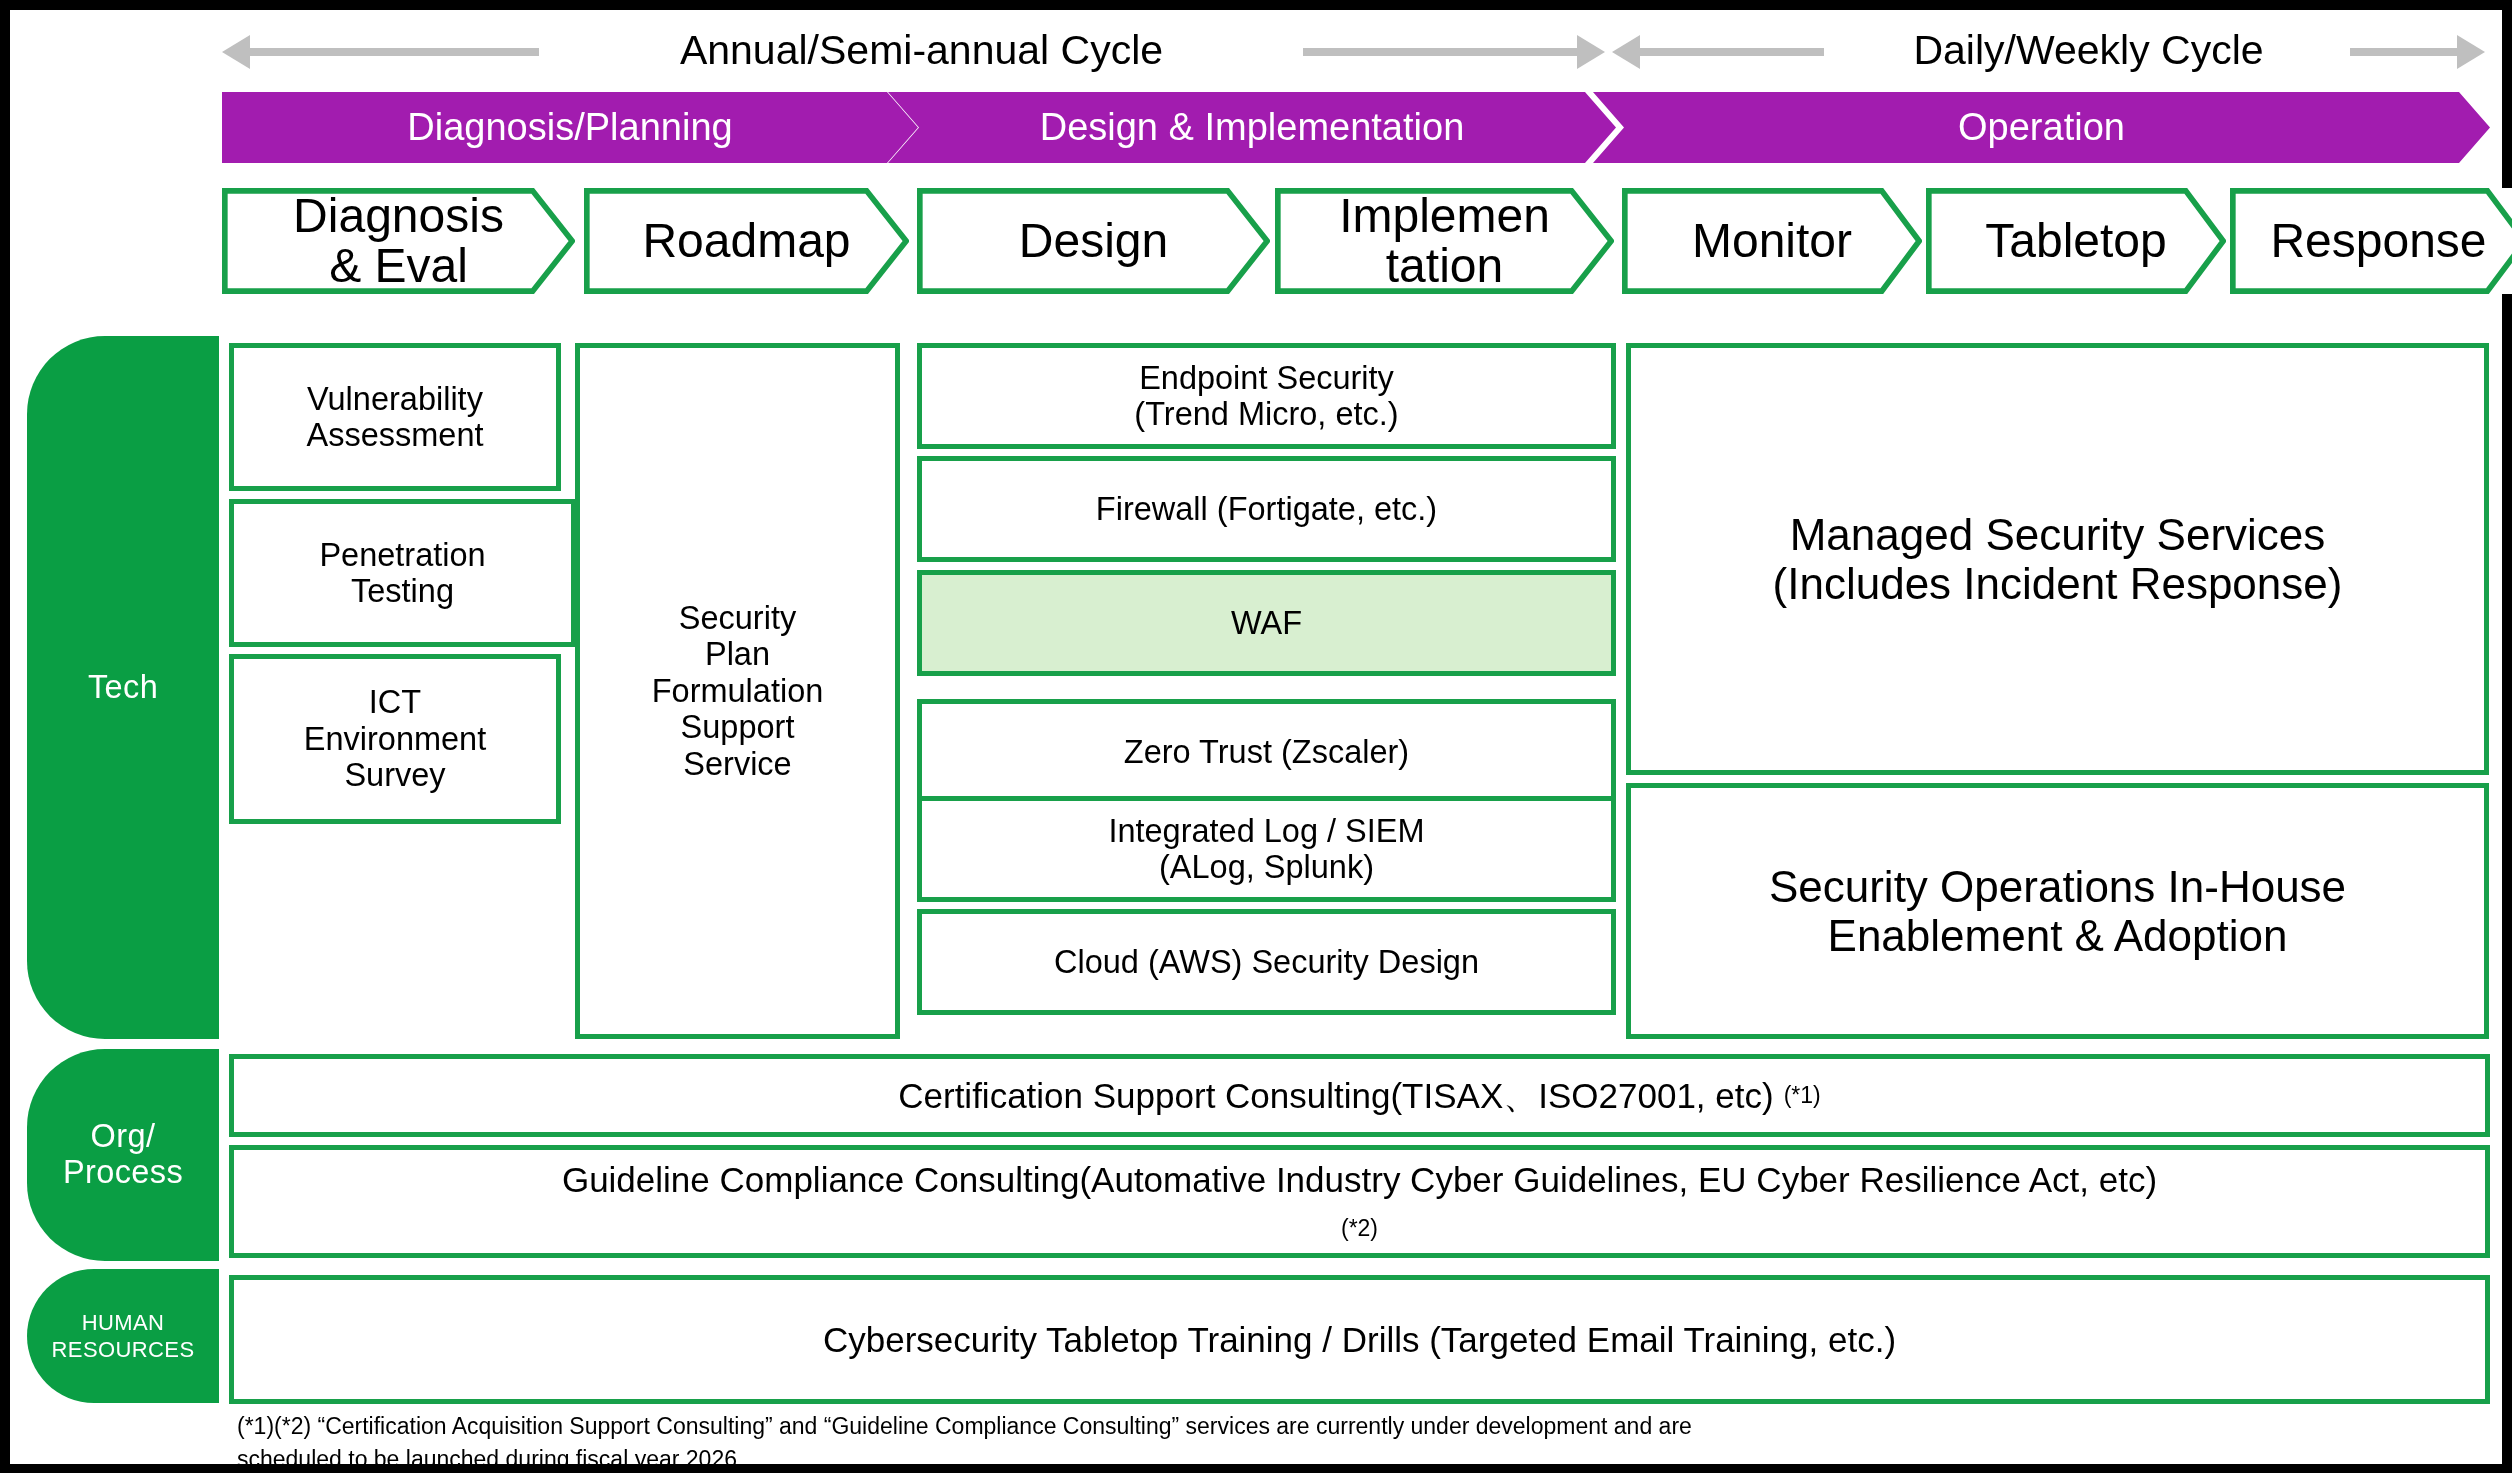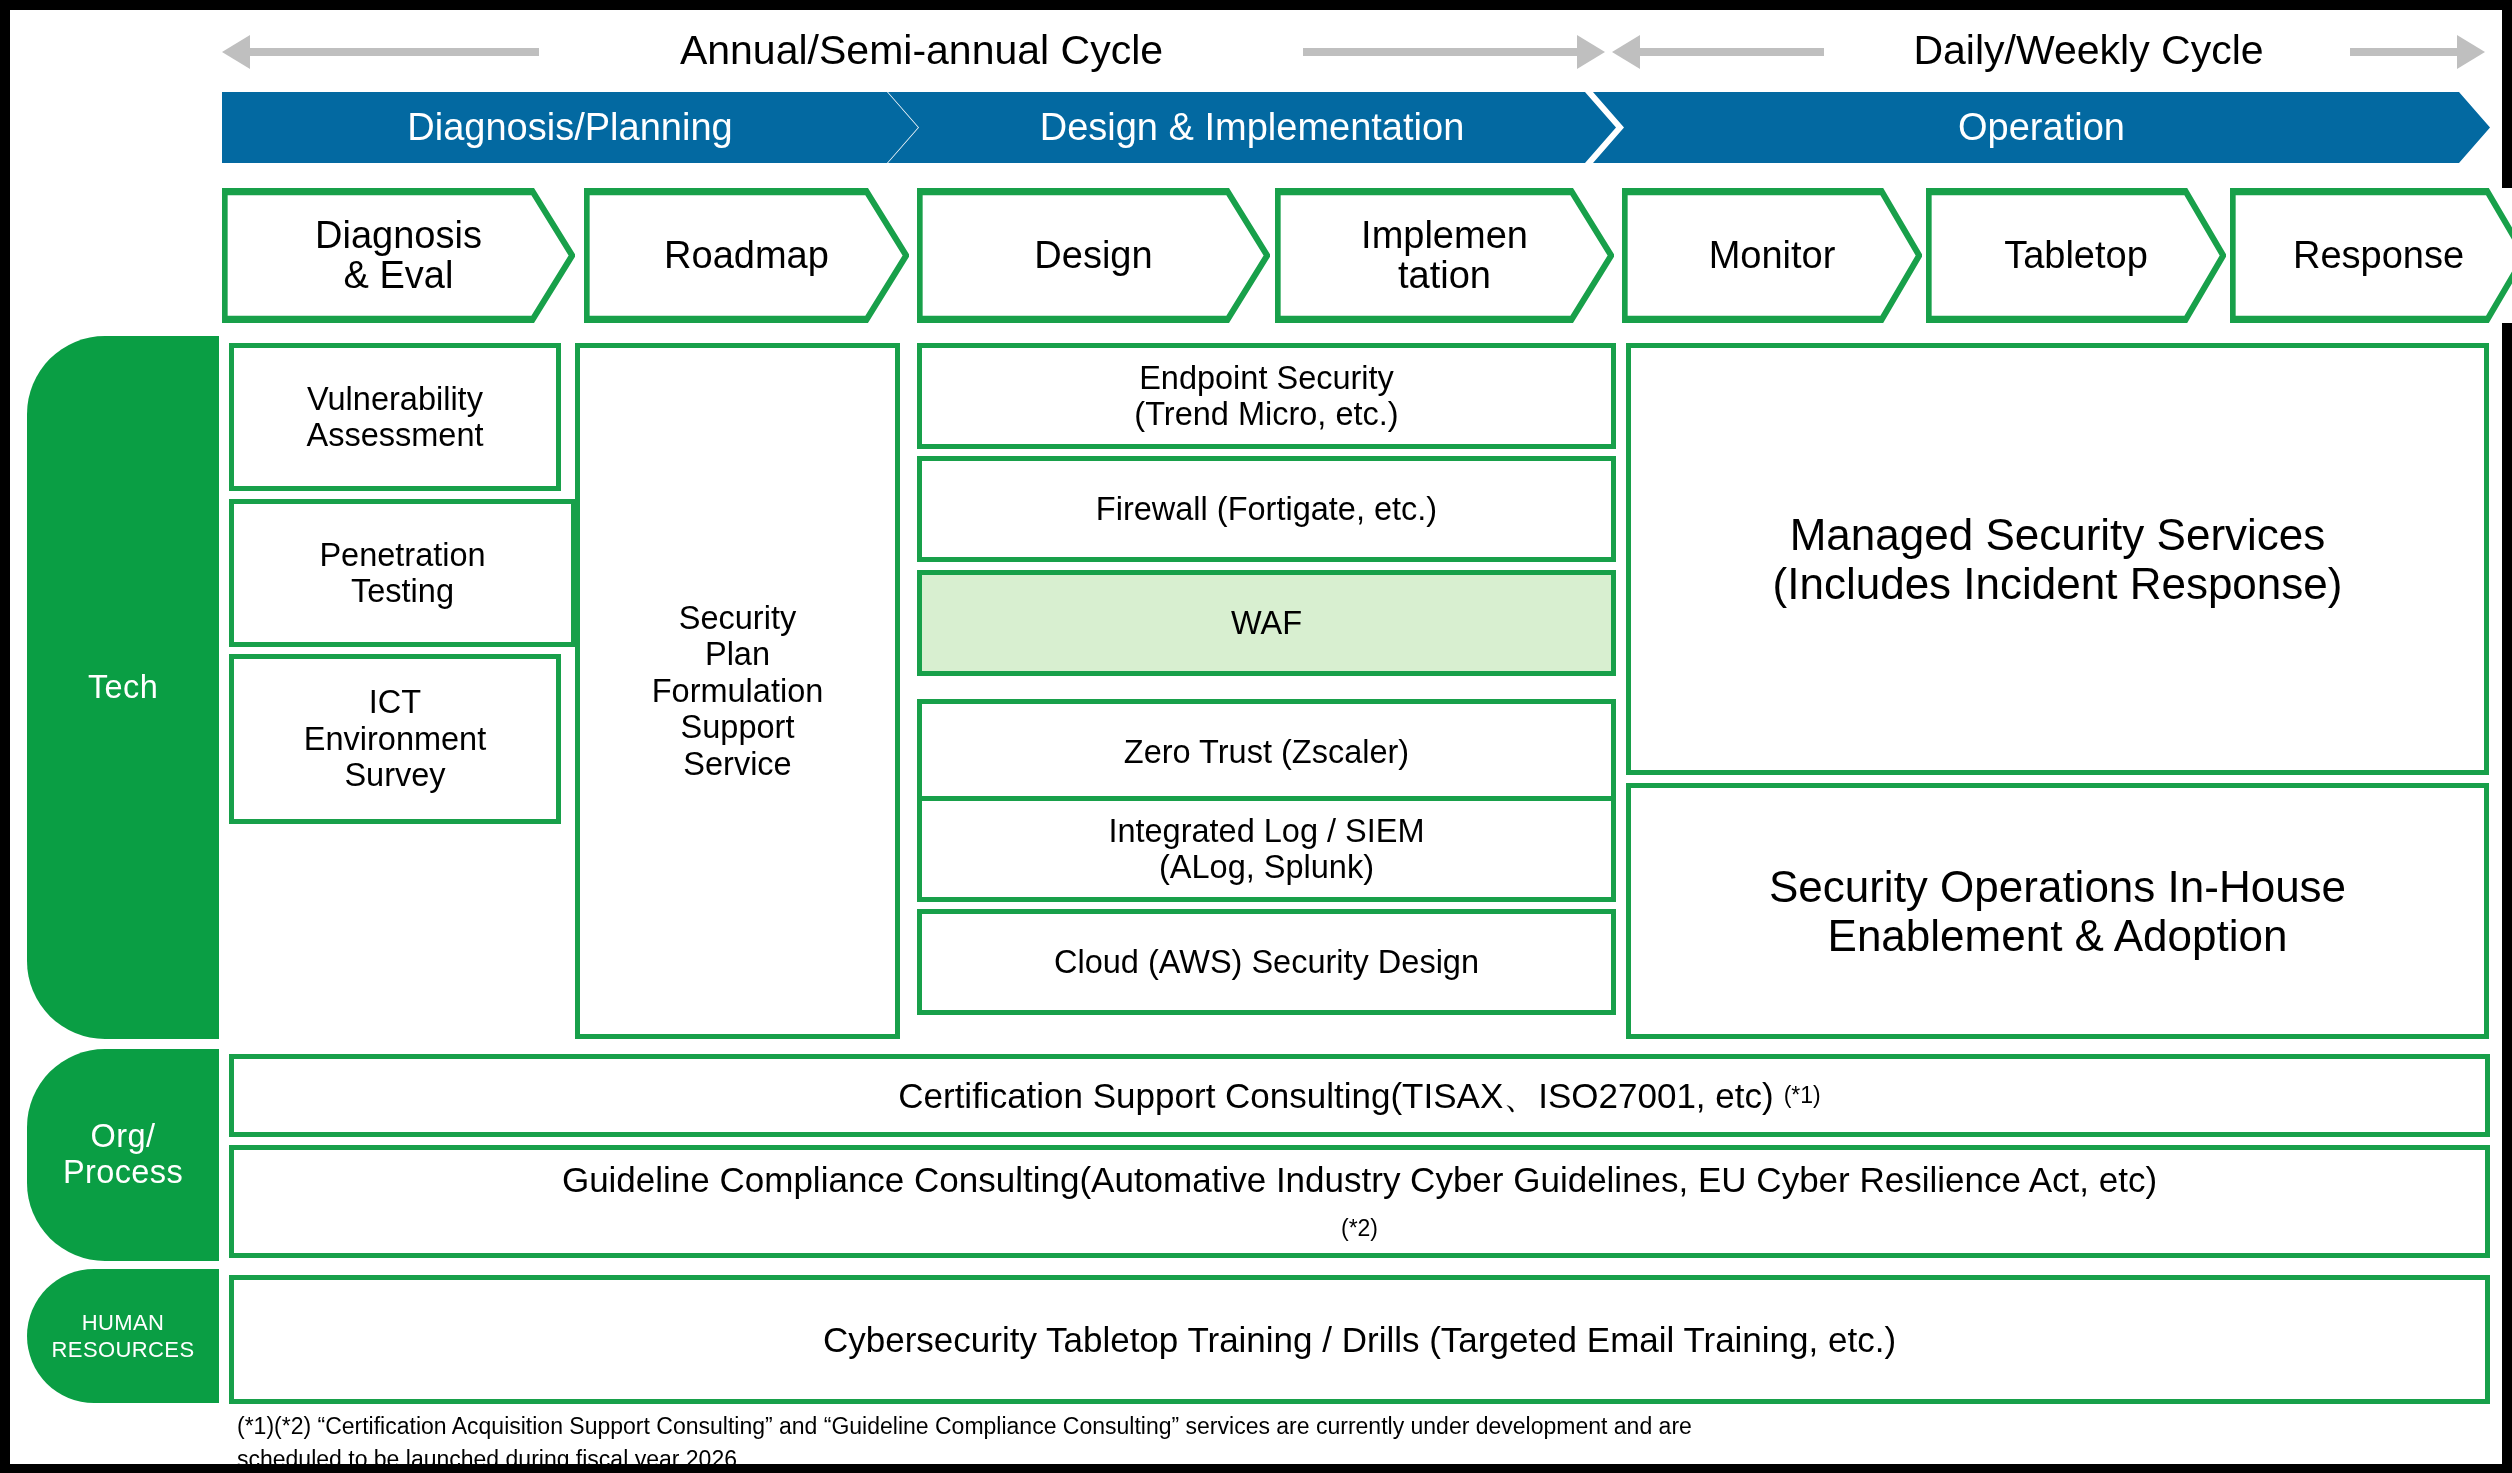--- a/index.html
+++ b/index.html
@@ -30,38 +30,38 @@
   .arrow-head{
     position:absolute;width:0;height:0;
     border-top:17px solid transparent;
     border-bottom:17px solid transparent;
   }
   .arrow-head.left{border-right:28px solid #bfbfbf;}
   .arrow-head.right{border-left:28px solid #bfbfbf;}
 
   
   .phase{
-    background:#0369a1;
+    background:#a21caf;
     color:#ffffff;
     font-size:38px;
     height:71px;
   }
   .phase.ch{
     clip-path:polygon(0 0, calc(100% - 31px) 0, 100% 50%, calc(100% - 31px) 100%, 0 100%);
   }
   .phase.ch-both{
     clip-path:polygon(0 0, calc(100% - 31px) 0, 100% 50%, calc(100% - 31px) 100%, 0 100%, 31px 50%);
   }
 
   
   .step{
     background:#ffffff;
     color:#000;
-    font-size:38px;
-    height:135px;
+    font-size:48px;
+    height:106px;
   }
   .step .inner{
     position:absolute;inset:0;
     display:flex;align-items:center;justify-content:center;
     text-align:center;line-height:1.05;
   }
   .step svg{position:absolute;inset:0;width:100%;height:100%;}
 
   
   .cat{

